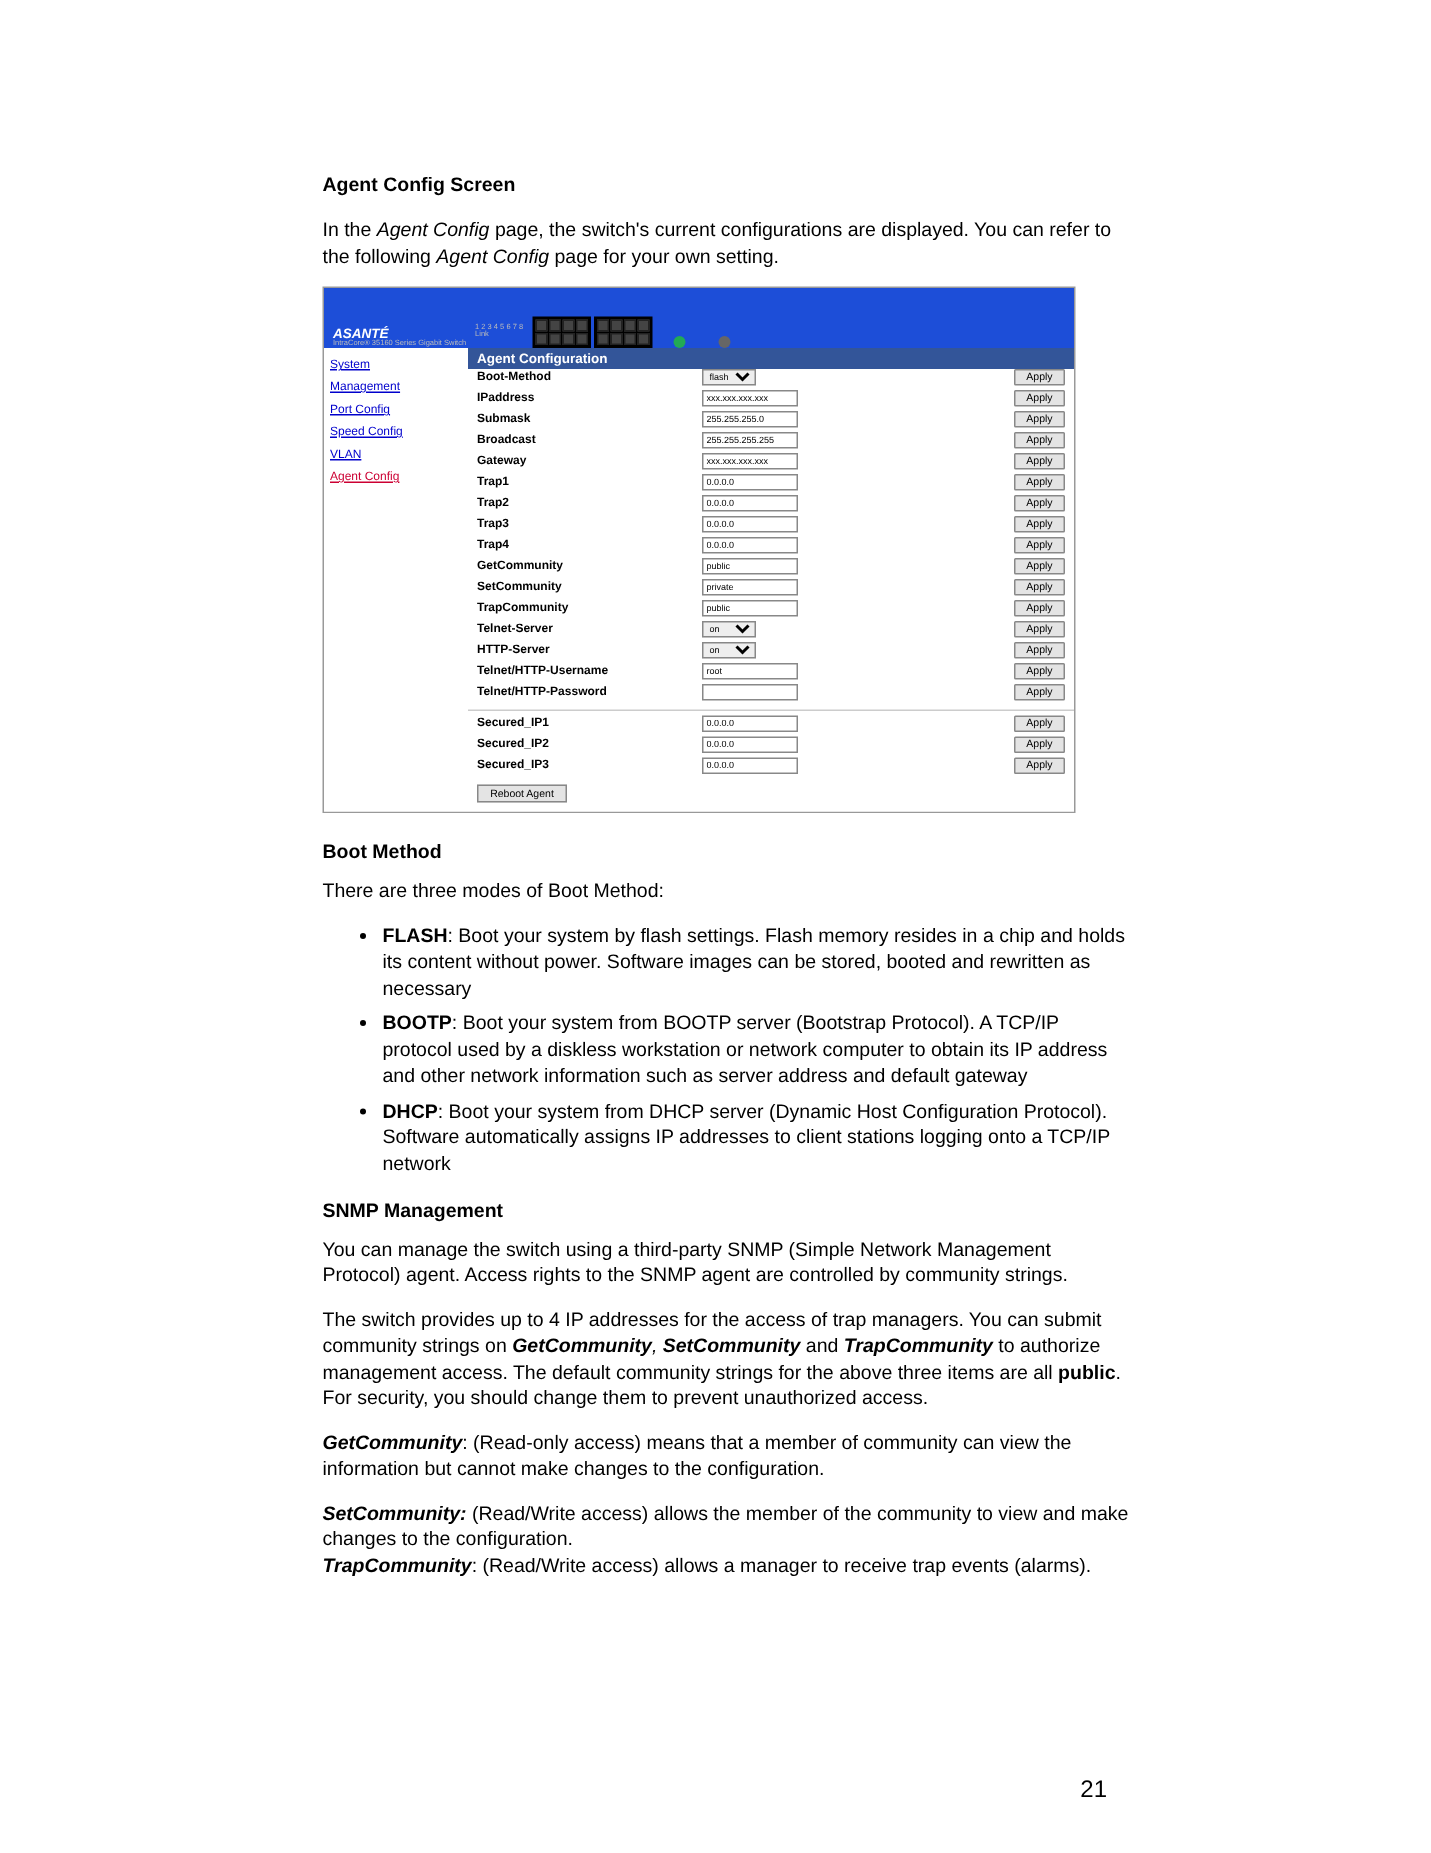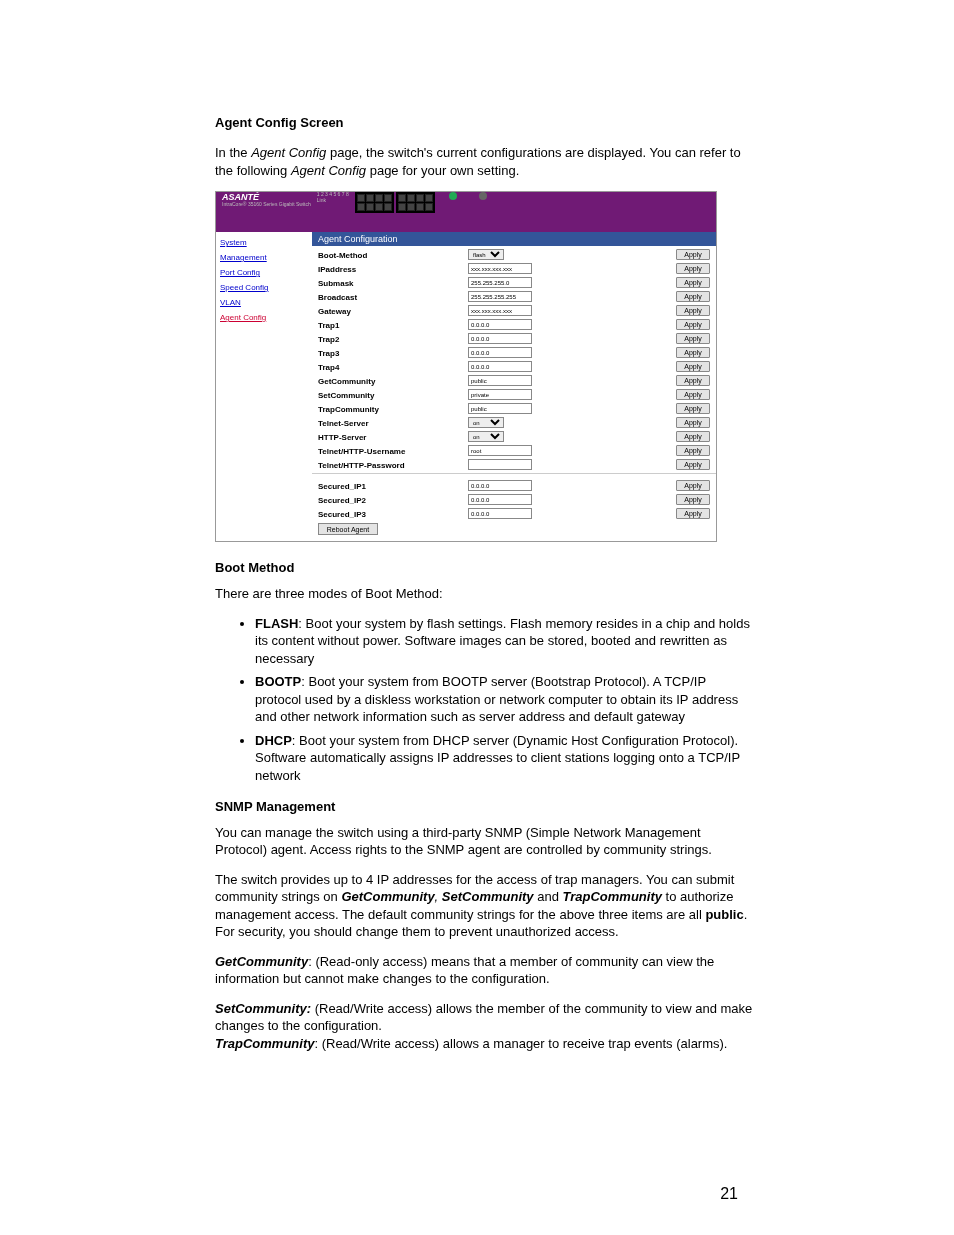--- a/index.html
+++ b/index.html
@@ -45,24 +45,24 @@
     width: 500px;
     margin: 0 0 18px 0;
     font-size: 8px;
     font-family: Verdana, Geneva, sans-serif;
     color: #000;
     border: 1px solid #999;
     background: #fff;
   }
   .shot-top {
     display: flex;
-    background: #701a75;
+    background: #1d4ed8;
     color: #fff;
     height: 40px;
-    align-items: flex-start;
+    align-items: flex-end;
     padding: 0 6px;
     gap: 6px;
   }
   .logo { font-weight: bold; font-size: 9px; font-style: italic; }
   .tinytext { font-size: 5px; color: #bbb; line-height: 1.1; }
   .portpanel { display: flex; gap: 2px; align-items: center; }
   .portblk { display:flex; flex-direction:column; gap:1px; background:#000; padding:2px; }
   .portrow { display:flex; gap:1px; }
   .port { width:6px; height:6px; background:#444; border:1px solid #222; }
   .led { width:8px; height:8px; border-radius:50%; background:#2a5; margin:0 8px; display:inline-block; }
@@ -75,25 +75,25 @@
     text-decoration: underline;
     font-weight: normal;
     font-size: 8px;
     margin-bottom: 6px;
   }
   .shot-nav a.red { color: #cc0033; }
   .shot-main { flex:1; }
   .main-hdr {
     background: #335599;
     color: #fff;
-    font-weight: normal;
+    font-weight: bold;
     font-size: 9px;
     padding: 2px 6px;
   }
-  .cfg-row { display:flex; align-items:flex-end; padding: 0 6px; height: 14px; }
+  .cfg-row { display:flex; align-items:flex-start; padding: 0 6px; height: 14px; }
   .cfg-label { width: 150px; font-weight: bold; font-size: 8px; }
   .cfg-input {
     width: 58px;
     height: 9px;
     border:1px solid #888;
     font-size: 6px;
     padding: 0 2px;
     background:#fff;
     box-sizing: content-box;
   }

